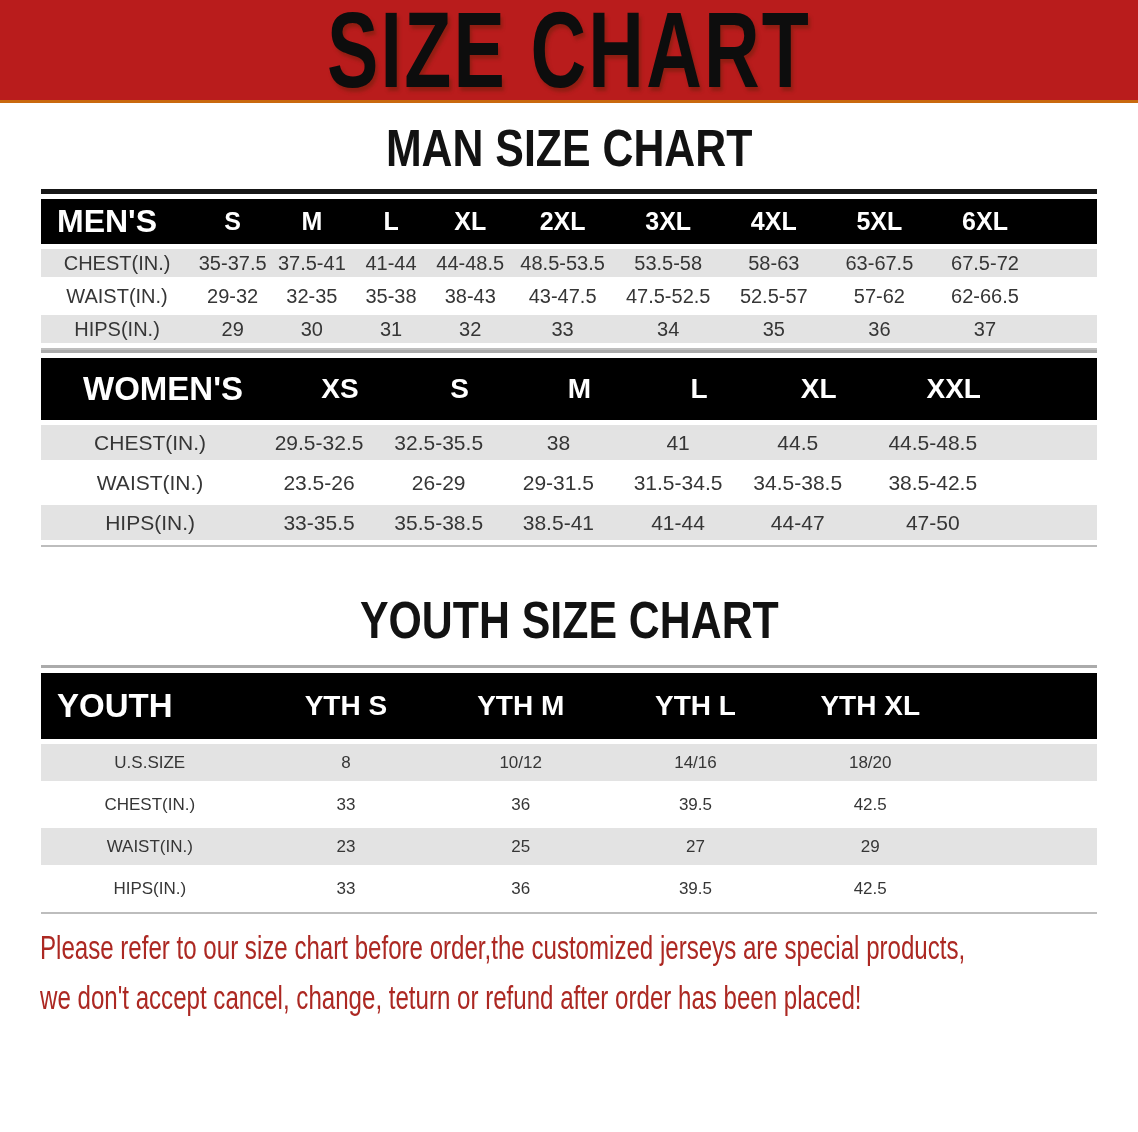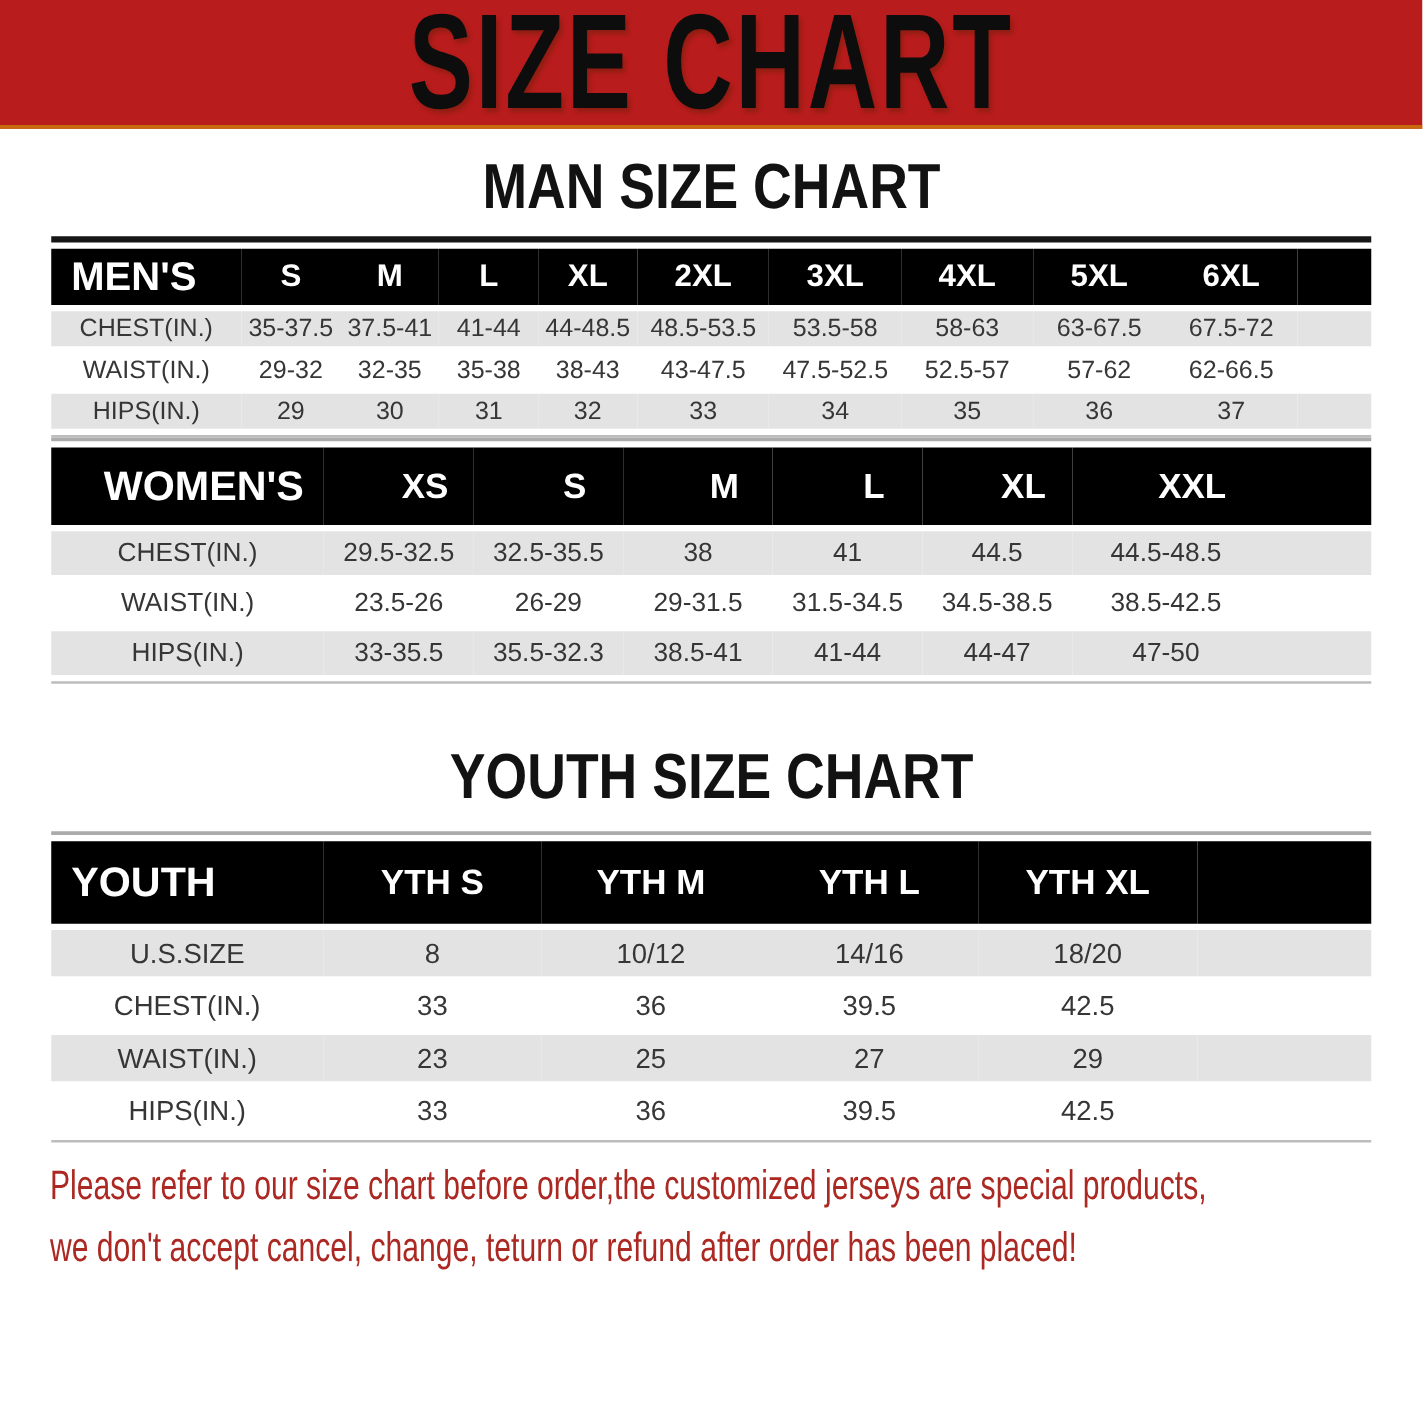--- a/index.html
+++ b/index.html
@@ -37,21 +37,21 @@
   table.men   thead th { height:45px; font-size:25px; }
   table.men   thead th.lbl { font-size:32px; font-weight:800; }
   table.men   tbody td { height:28px; }
 
   table.women thead th { height:62px; font-size:28px;padding-left:42px; }
   table.women thead th.lbl { font-size:33px; font-weight:800; }
   table.women tbody td { height:35px; font-size:21px; }
 
   table.youth thead th { height:66px; font-size:28px; }
   table.youth thead th.lbl { font-size:33px; font-weight:800; }
-  table.youth tbody td { height:37px; font-size:22px; }
+  table.youth tbody td { height:37px; font-size:17px; }
 
   
   table.men col.c-lbl { width:14.4%; } table.men col.c-s { width:7.5%; }
   table.men col.c-w { width:10%; } table.men col.c-f { width:5.6%; }
   
   table.women col.c-lbl { width:20.6%; } table.women col.c-d { width:11.3%; }
   table.women col.c-xxl { width:14.2%; } table.women col.c-f { width:8.4%; }
   
   table.youth col.c-lbl { width:20.6%; } table.youth col.c-d { width:16.55%; }
   table.youth col.c-f { width:13.2%; }
@@ -190,21 +190,21 @@
           <td>26-29</td>
           <td>29-31.5</td>
           <td>31.5-34.5</td>
           <td>34.5-38.5</td>
           <td>38.5-42.5</td>
           <td></td>
         </tr>
         <tr>
           <td>HIPS(IN.)</td>
           <td>33-35.5</td>
-          <td>35.5-32.3</td>
+          <td>35.5-38.5</td>
           <td>38.5-41</td>
           <td>41-44</td>
           <td>44-47</td>
           <td>47-50</td>
           <td></td>
         </tr>
       </tbody>
     </table>
     <div class="bottom-rule"></div>
   </div>

